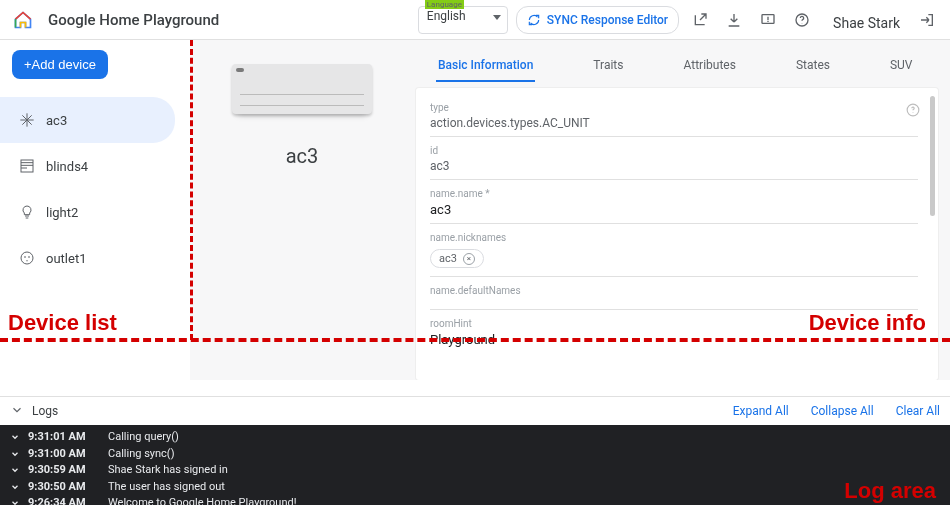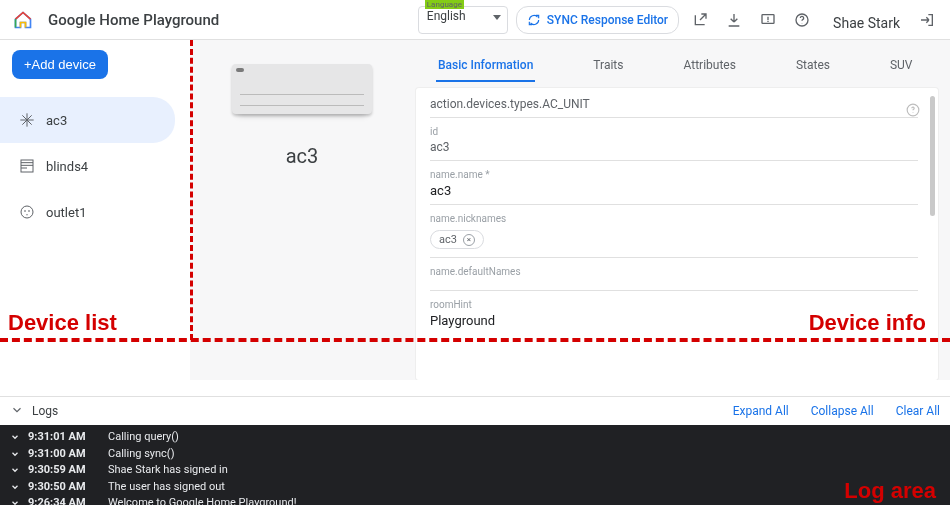--- a/index.html
+++ b/index.html
@@ -128,20 +128,29 @@
           <svg width="16" height="16" viewBox="0 0 24 24">
               <rect x="3" y="3" width="18" height="18" fill="none" stroke="#5f6368" stroke-width="1.5"></rect>
               <path d="M3 7h18M3 11h18M3 15h9" stroke="#5f6368" stroke-width="1.5"></path>
             </svg>
         </span>
         <span>blinds4</span>
       </div>
       <div class="dev-item">
         <span class="dev-ico">
           <svg width="16" height="16" viewBox="0 0 24 24">
+              <path d="M9 18h6M10 21h4" stroke="#5f6368" stroke-width="1.5"></path>
+              <path d="M12 3a6 6 0 0 0-4 10.5V16h8v-2.5A6 6 0 0 0 12 3z" fill="none" stroke="#5f6368" stroke-width="1.5"></path>
+            </svg>
+        </span>
+        <span>light2</span>
+      </div>
+      <div class="dev-item">
+        <span class="dev-ico">
+          <svg width="16" height="16" viewBox="0 0 24 24">
               <circle cx="12" cy="12" r="9" fill="none" stroke="#5f6368" stroke-width="1.5"></circle>
               <path d="M9 9v3M15 9v3M12 15v2" stroke="#5f6368" stroke-width="1.5"></path>
             </svg>
         </span>
         <span>outlet1</span>
       </div>
     </div>
   </div>
 
   <div class="main">
@@ -159,20 +168,21 @@
           <div class="tab">SUV</div>
         </div>
         <div class="pane">
           <div class="scrollbar"></div>
           <span class="help-ico">
             <svg width="14" height="14" viewBox="0 0 24 24">
                 <circle cx="12" cy="12" r="10" fill="none" stroke="#bdbdbd" stroke-width="2"></circle>
                 <path d="M10 9a2 2 0 1 1 3 1.8c-.7.4-1 .8-1 1.7M12 16v.5" fill="none" stroke="#bdbdbd" stroke-width="2"></path>
               </svg>
           </span>
+          <div class="field-label">type</div>
           <div class="field-value">action.devices.types.AC_UNIT</div>
           <div class="field-label">id</div>
           <div class="field-value">ac3</div>
           <div class="field-label">name.name *</div>
           <div class="field-value dark">ac3</div>
           <div class="field-label">name.nicknames</div>
           <div style="border-bottom:1px solid #e0e0e0;padding-bottom:8px;">
             <span class="chip">
               <span>ac3</span>
               <span class="chip-x">×</span>

